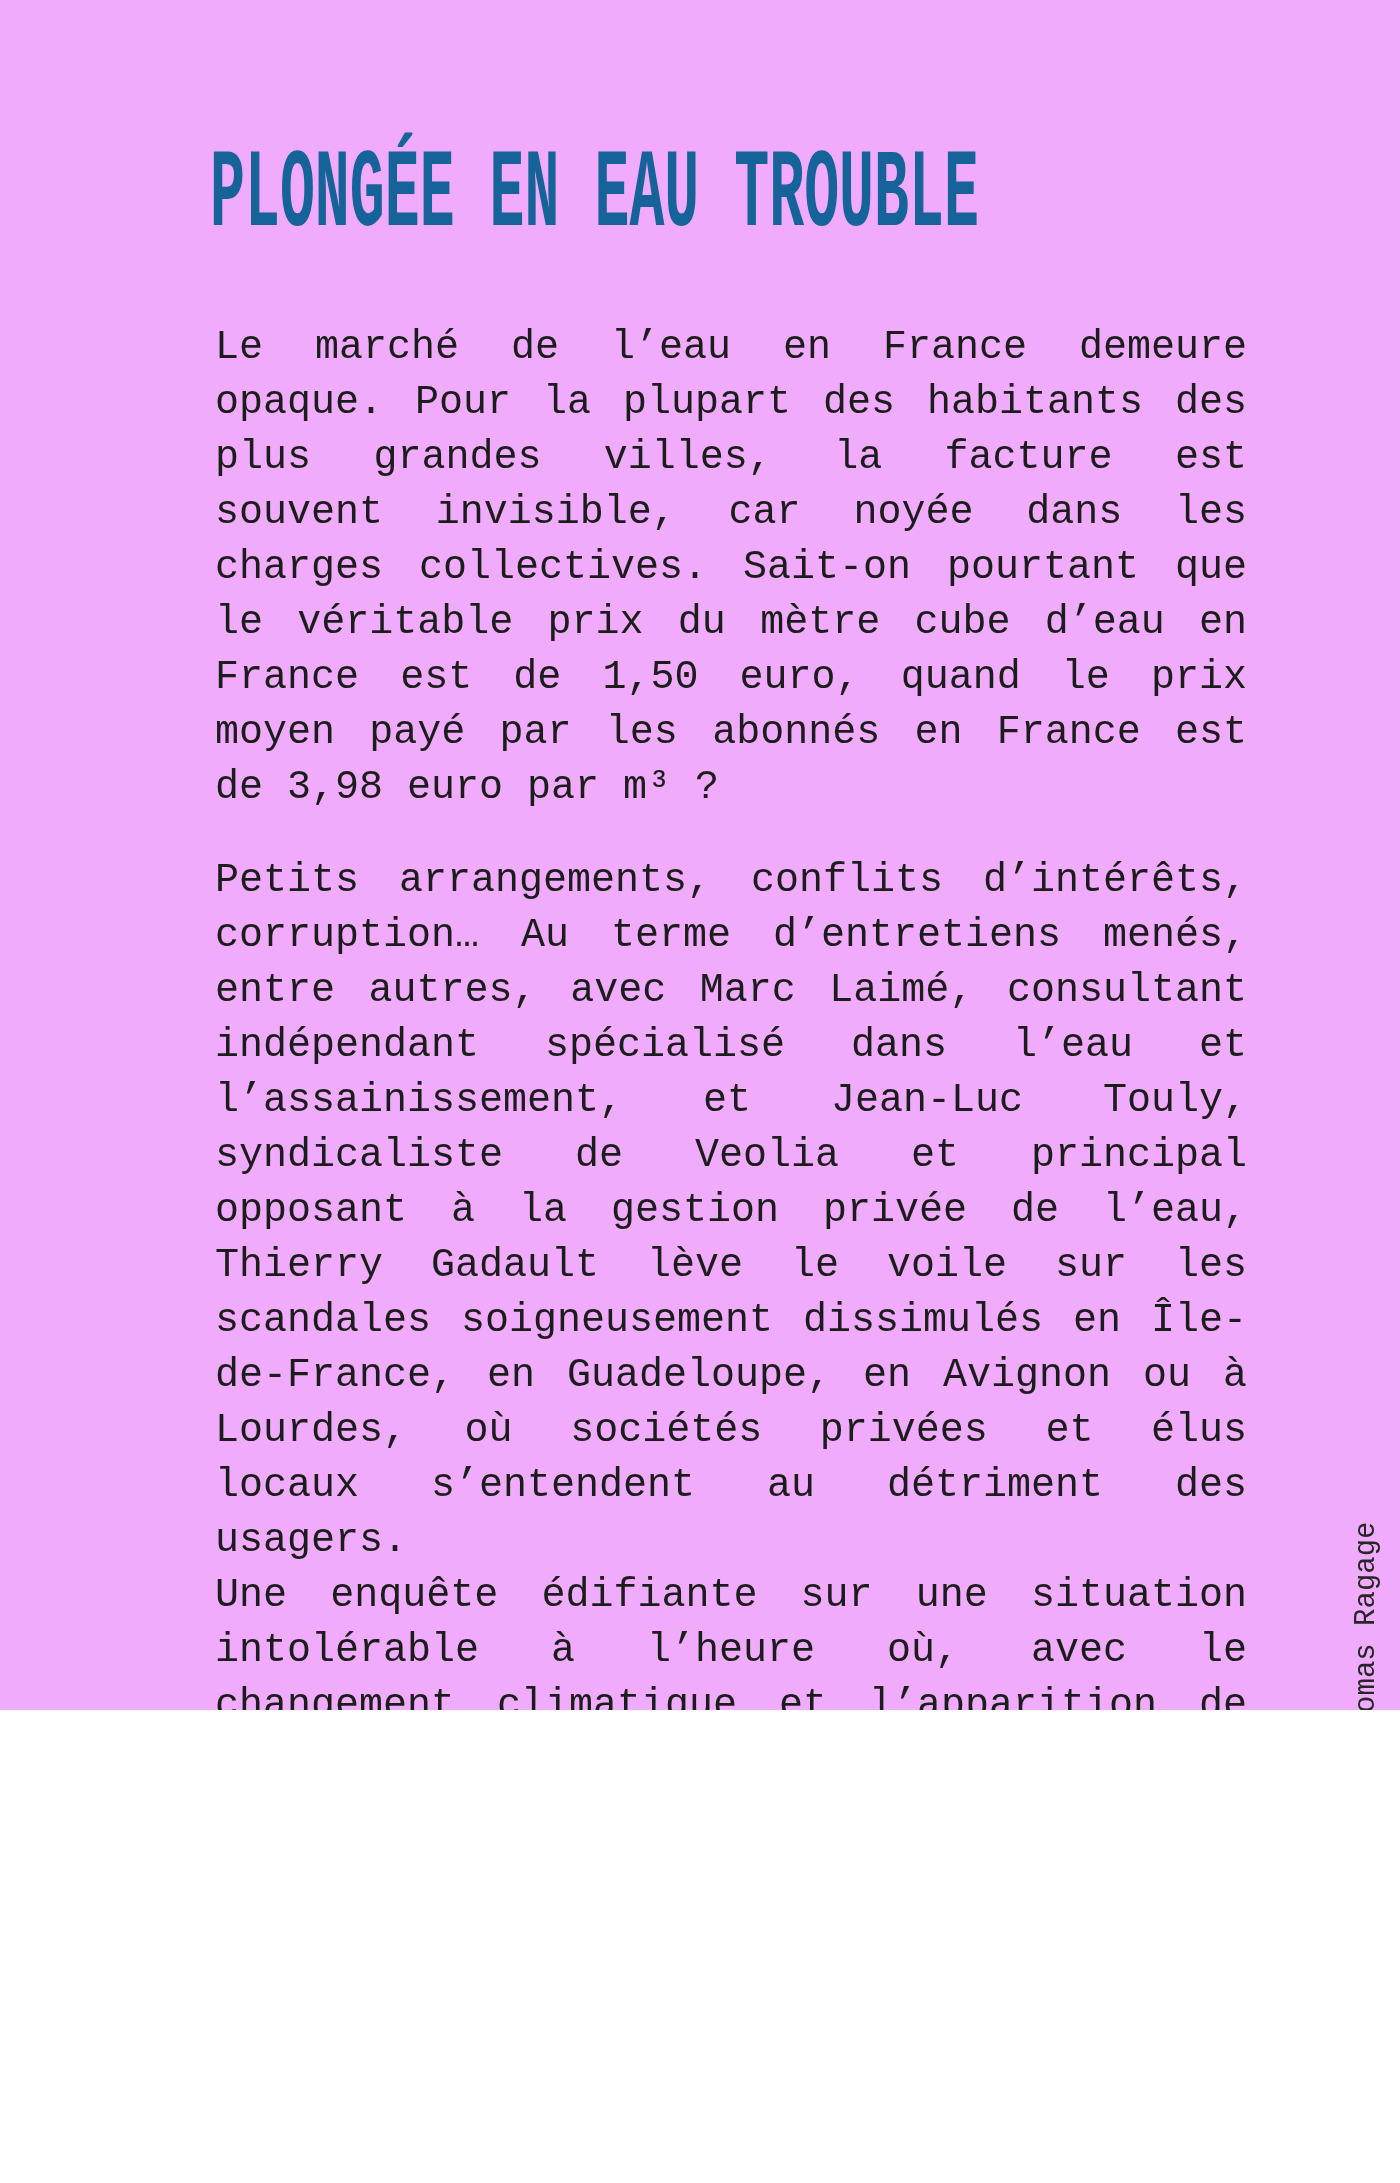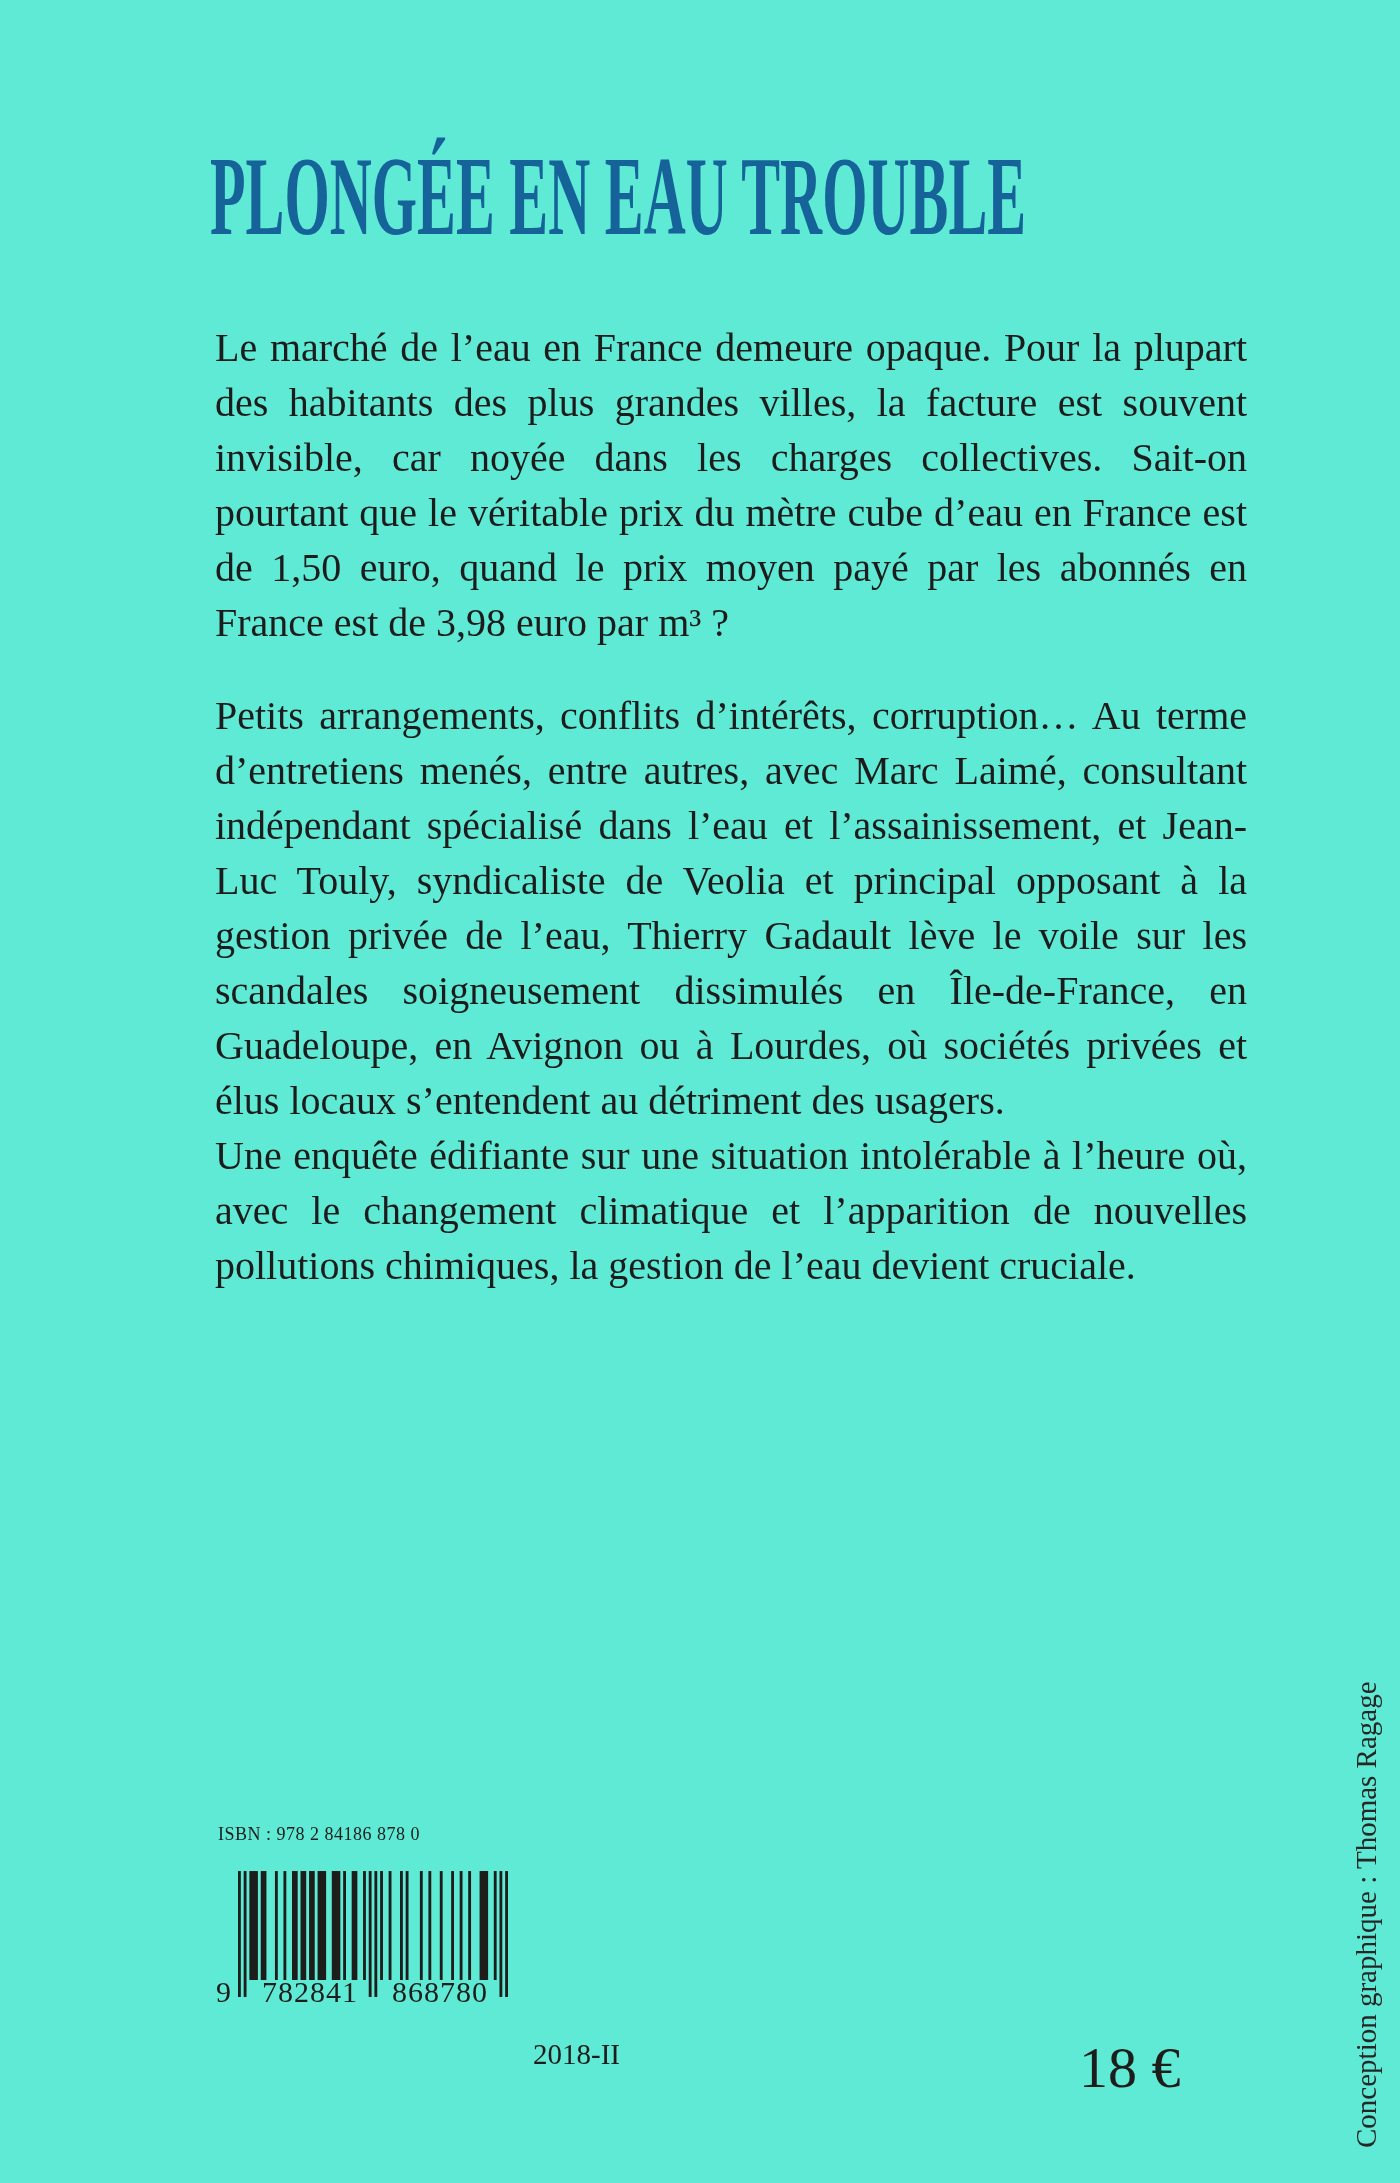--- a/index.html
+++ b/index.html
@@ -1,22 +1,22 @@
 <!DOCTYPE html>
 <html><head>
 <meta charset="utf-8">
 <style>
   html, body { margin: 0; padding: 0; background: #ffffff; }
   .page {
     position: relative;
     width: 1400px;
-    height: 2183px;
-    background: #5eead4;
+    height: 1710px;
+    background: #f0abfc;
     overflow: hidden;
-    font-family: Liberation Serif, serif;
+    font-family: Liberation Mono, monospace;
     color: #1c1c1c;
   }
 
   
   .title {
     position: absolute;
     left: 210px;
     top: 140px;
     font-size: 112px;
     line-height: 112px;

